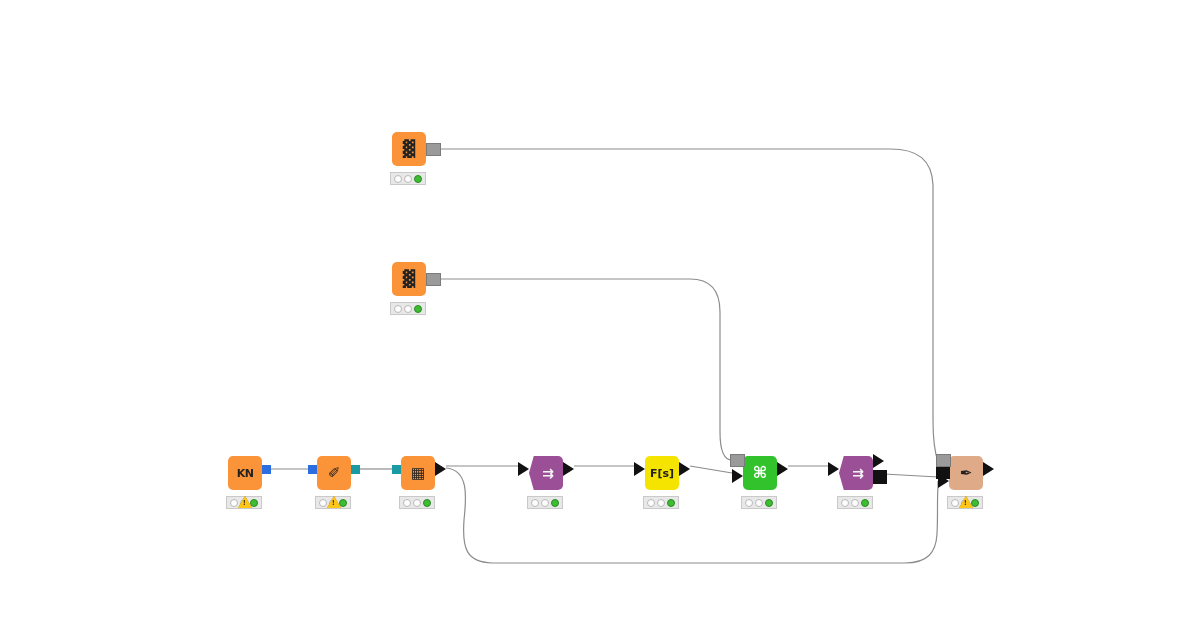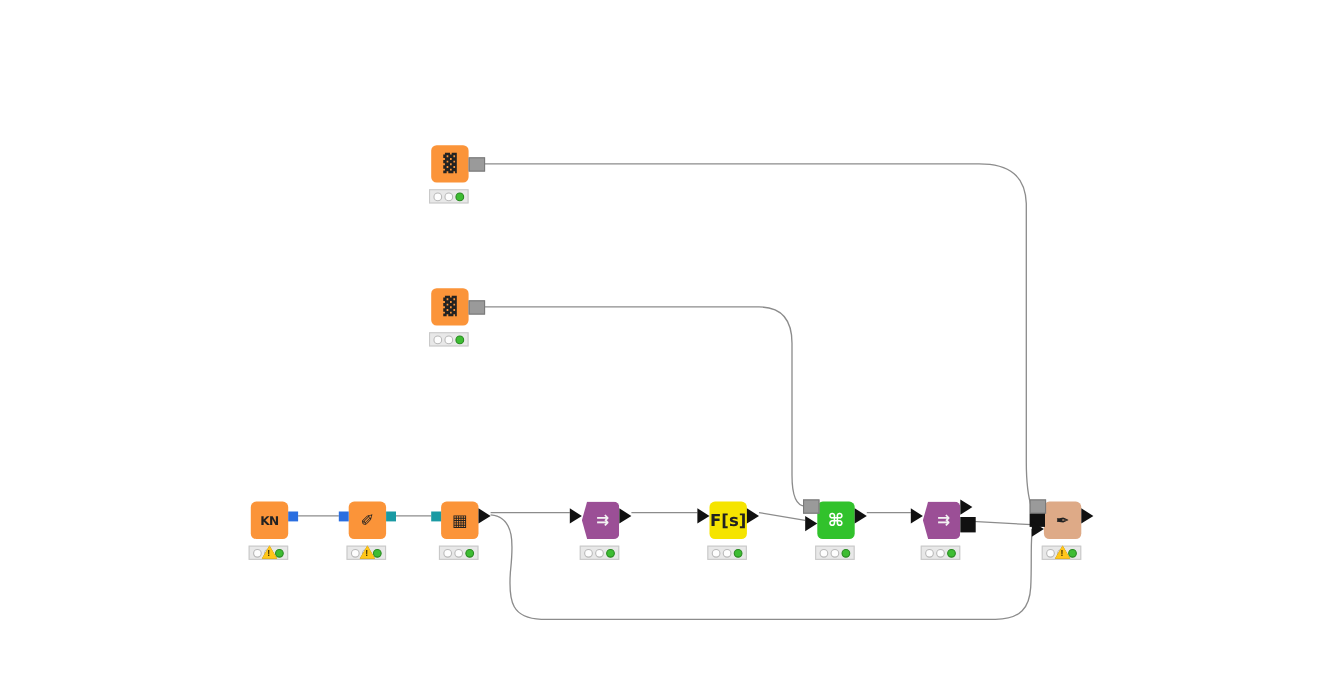--- a/index.html
+++ b/index.html
@@ -237,21 +237,21 @@
     <div class="port tri" style="left:17px;top:-11px"></div>
     <div class="status" style="left:-19px;top:23px">
       <span class="dot"></span>
       <span class="dot"></span>
       <span class="dot green"></span>
     </div>
   </div>
 
   <div class="node" style="left:662px;top:473px">
     <div class="node-body yellow">
-      <span class="glyph" style="font-size:15px">F[s]</span>
+      <span class="glyph" style="font-size:11px">F[s]</span>
     </div>
     <div class="port tri" style="left:-28px;top:-11px"></div>
     <div class="port tri" style="left:17px;top:-11px"></div>
     <div class="status" style="left:-19px;top:23px">
       <span class="dot"></span>
       <span class="dot"></span>
       <span class="dot green"></span>
     </div>
   </div>
 

